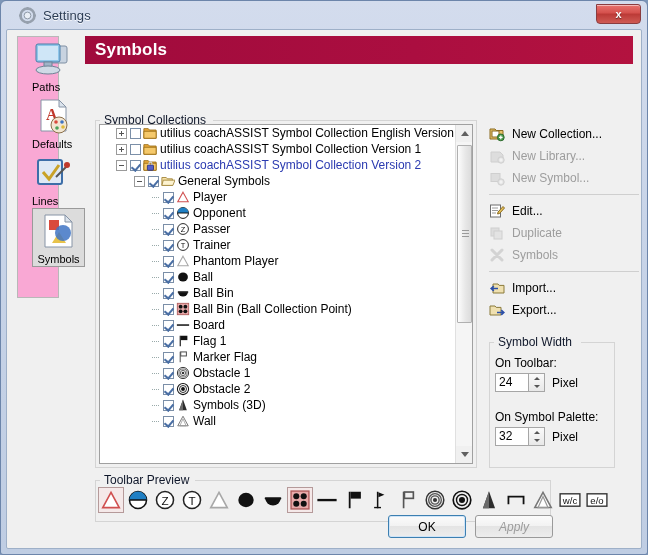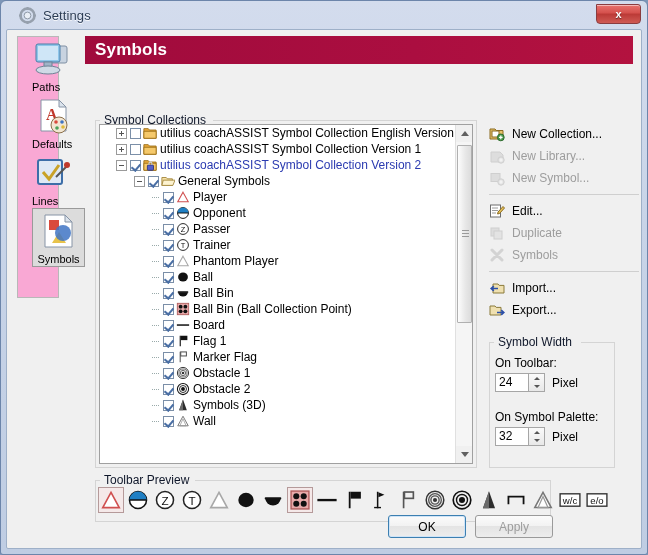--- a/index.html
+++ b/index.html
@@ -216,21 +216,21 @@
   .btn {
     position:absolute; width:78px; height:23px;
     border:1px solid #9a9a9a; border-radius:3px;
     background: linear-gradient(to bottom,#fbfbfb 0%,#f2f2f2 48%,#e4e4e4 50%,#ededed 100%);
     font-size:12px; color:#000;
     display:flex; align-items:center; justify-content:center; cursor:default;
   }
   .btn.default { border:1px solid #3c7fb1; box-shadow: inset 0 0 0 1px #cfe4f7; }
   .btn.disabled { color:#9d9d9d; }
   #btn-ok { left:381px; }
-  #btn-apply { left:468px; }
+  #btn-apply { left:468px;font-style:italic; }
   #btn-cancel { left:556px; }
 </style>
 </head>
 <body>
 
 <div id="window">
 
   <div id="titlebar">
     <span id="title-icon">
       <svg width="17" height="17" viewBox="0 0 17 17">

